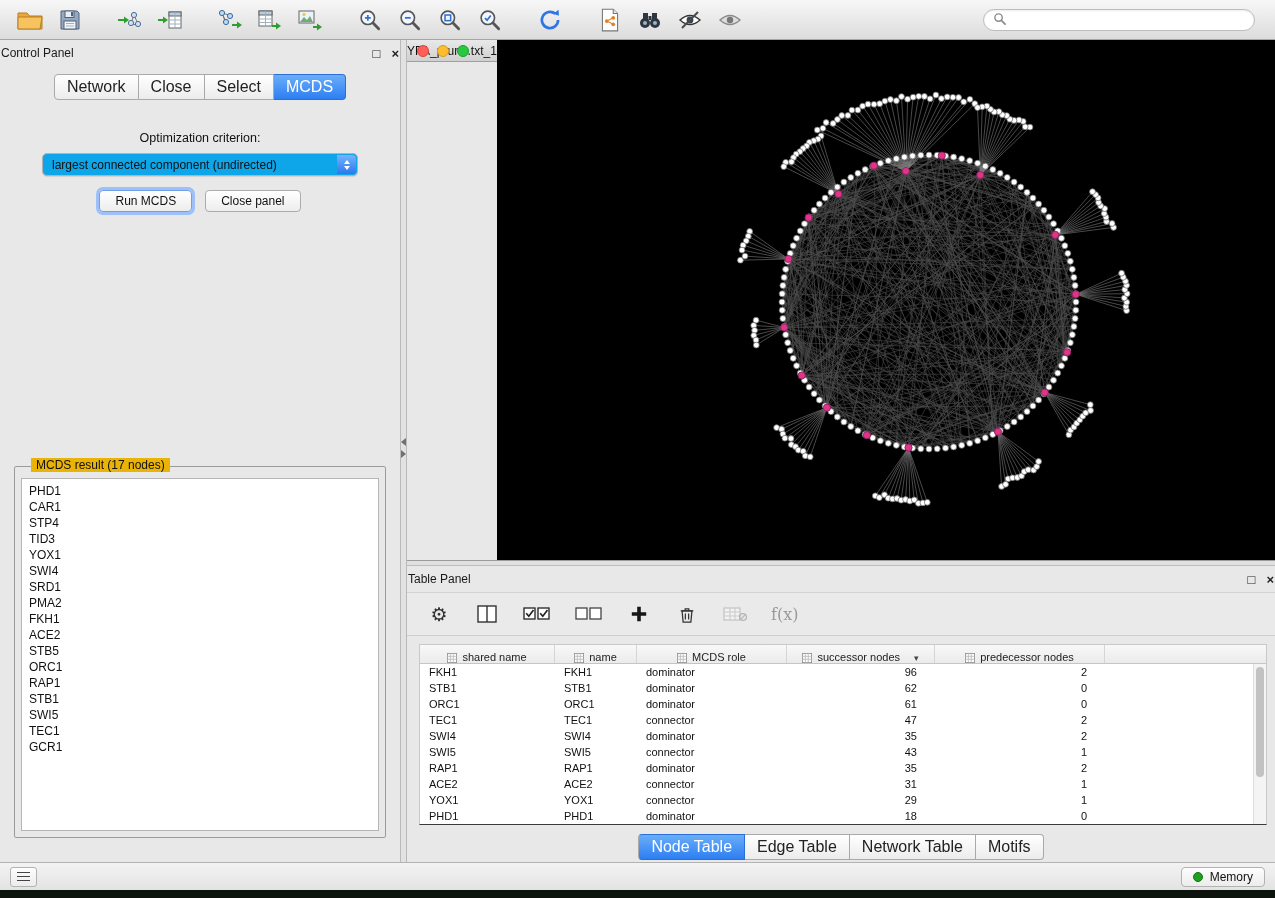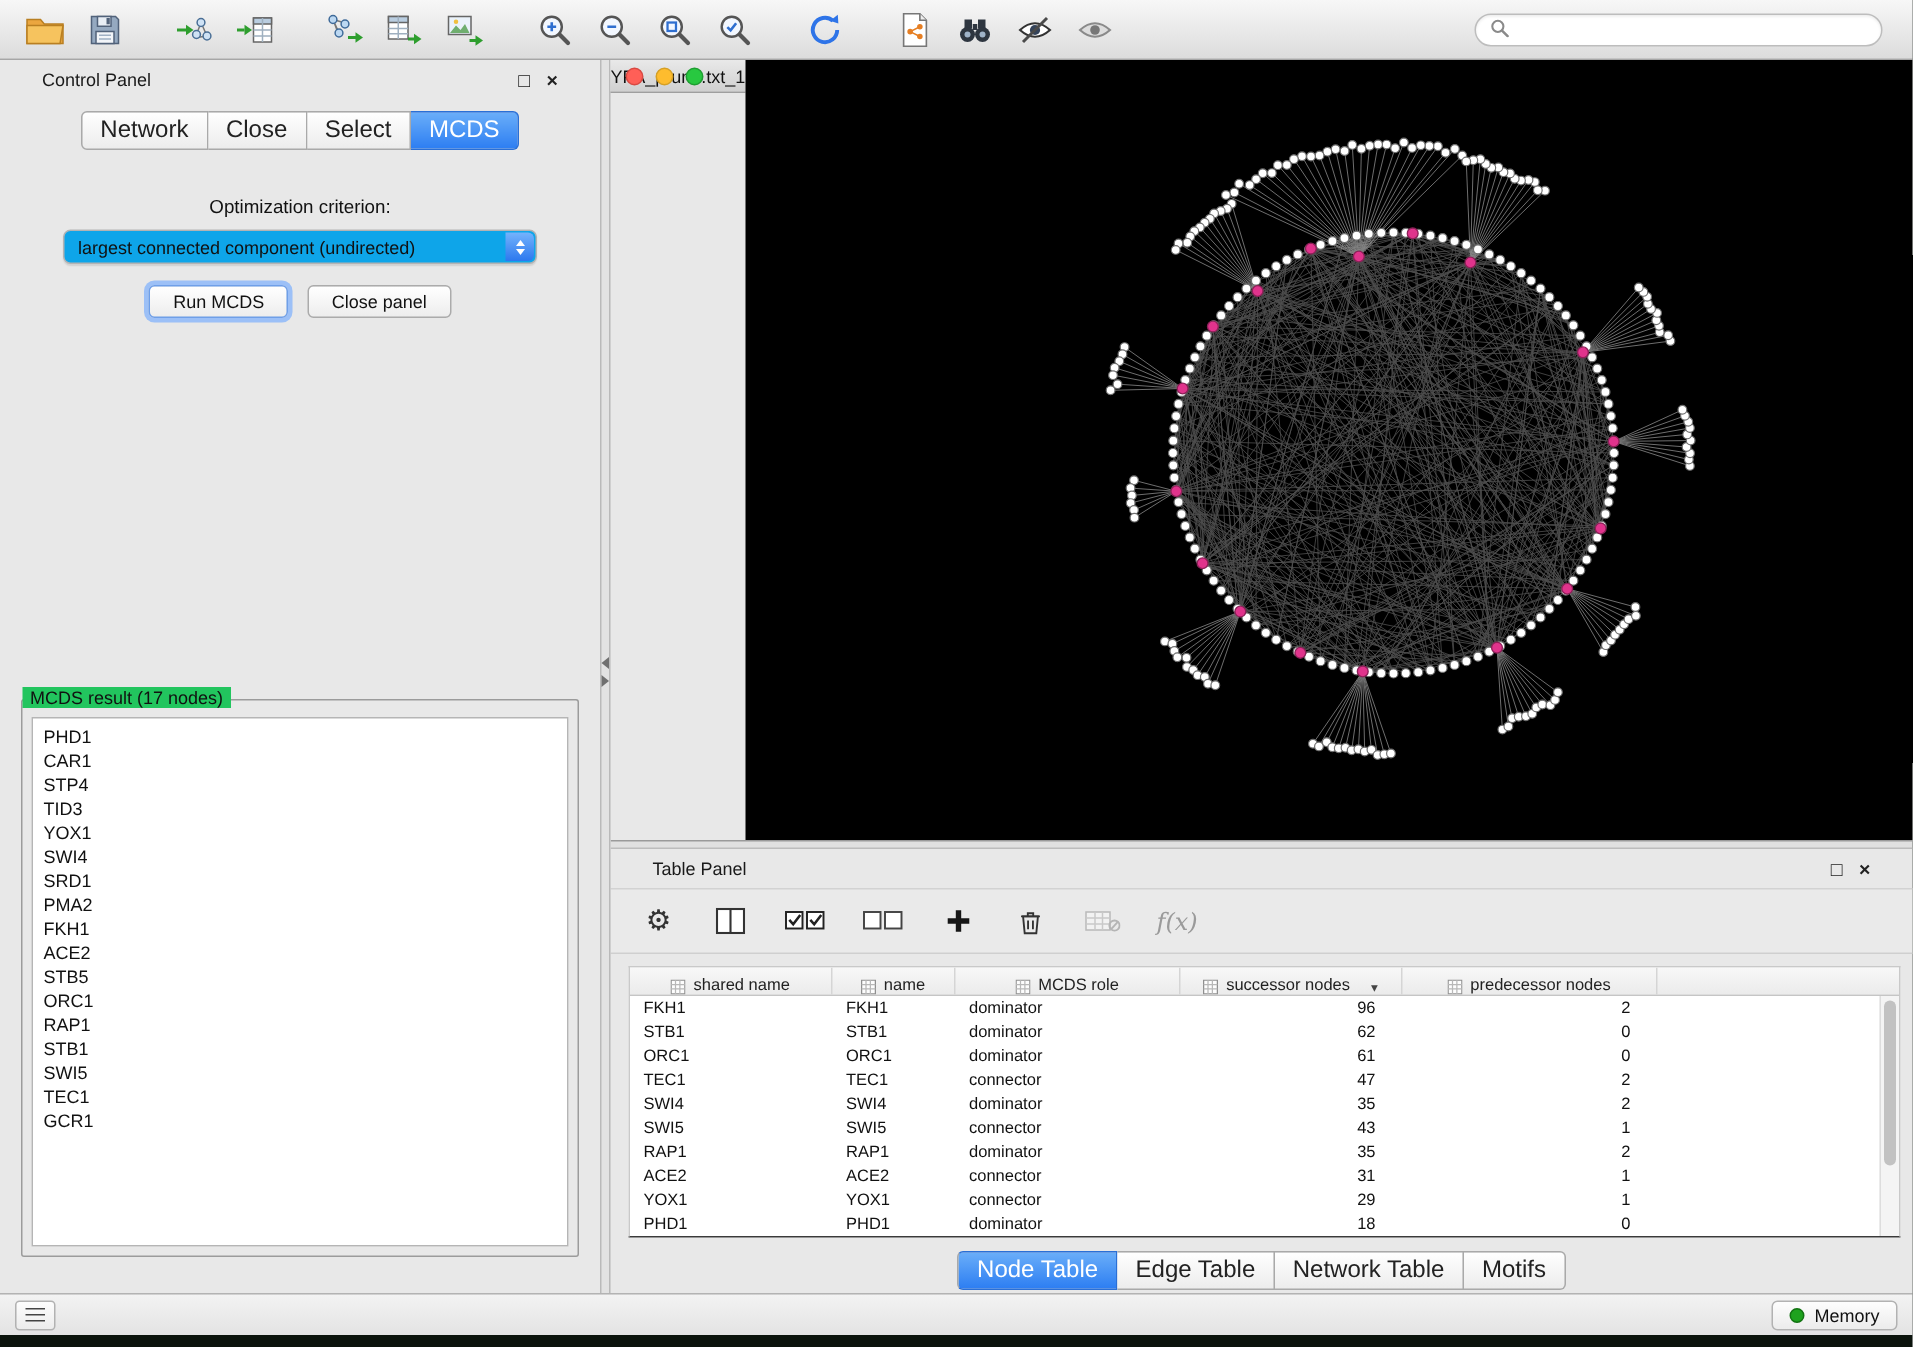--- a/index.html
+++ b/index.html
@@ -13,42 +13,42 @@
   .tgroup{display:flex;align-items:center;gap:8px;margin-right:28px}
   .tbi{width:32px;height:30px;display:flex;align-items:center;justify-content:center;border-radius:4px;cursor:default}
   .search{margin-left:auto;margin-right:6px;width:272px;height:22px;border:1px solid #bdbdbd;border-radius:12px;background:#fff;display:flex;align-items:center;padding:0 9px;gap:6px;box-shadow:inset 0 1px 2px rgba(0,0,0,.08)}
   .search input{border:none;outline:none;flex:1;font-size:12px;background:transparent;font-family:"Liberation Sans",sans-serif}
 
   
   .main{flex:1;display:flex;min-height:0}
 
   
   .control-panel{width:400px;background:#e8e8e8;display:flex;flex-direction:column;position:relative}
-  .panel-header{height:26px;display:flex;align-items:center;padding:0 28px;font-size:12px;color:#1a1a1a}
+  .panel-header{height:26px;display:flex;align-items:center;padding:0 1px;font-size:12px;color:#1a1a1a}
   .ph-buttons{margin-left:auto;display:flex;gap:11px;align-items:center}
   .ph-btn{font-size:13px;color:#222;line-height:1;cursor:default}
 
   .seg-row{display:flex;justify-content:center;margin-top:8px}
   .seg{font-size:16px;padding:3px 12px;background:linear-gradient(#ffffff,#ececec);border:1px solid #a9a9a9;border-left:none;color:#222;cursor:default}
   .seg:first-child{border-left:1px solid #a9a9a9;border-radius:4px 0 0 4px}
   .seg:last-child{border-radius:0 4px 4px 0}
   .seg-active{background:linear-gradient(#6aaef9,#2d7ef2);color:#fff;border-color:#2a6fd6}
 
   .opt-label{text-align:center;margin-top:31px;font-size:12.5px}
   .dropdown{width:316px;height:23px;margin:8px auto 0;background:#0ea5e9;border:1px solid #b3b3b3;border-radius:5px;display:flex;align-items:center;font-size:12px;position:relative;padding-left:9px;box-shadow:0 1px 1px rgba(0,0,0,.1)}
   .dd-arrows{position:absolute;right:1px;top:1px;bottom:1px;width:19px;border-radius:0 4px 4px 0;background:linear-gradient(#74b3fc,#2c78ee);display:flex;flex-direction:column;align-items:center;justify-content:center;gap:2px}
   .dd-up{width:0;height:0;border-left:3.5px solid transparent;border-right:3.5px solid transparent;border-bottom:4px solid #fff}
   .dd-down{width:0;height:0;border-left:3.5px solid transparent;border-right:3.5px solid transparent;border-top:4px solid #fff}
 
   .btn-row{display:flex;justify-content:center;gap:13px;margin-top:14px}
   .mac-btn{font-size:12px;padding:3px 15px;background:linear-gradient(#ffffff,#ededed);border:1px solid #ababab;border-radius:4px;color:#111;cursor:default}
   .mac-btn.focus-ring{box-shadow:0 0 0 3px rgba(115,170,255,.65);border-color:#6f9fe8}
 
   .groupbox{position:absolute;left:14px;right:14px;top:426px;bottom:24px;border:1px solid #9b9b9b;border-radius:2px}
-  .groupbox-legend{position:absolute;top:-9px;left:0;background:#22c55e;padding:0 5px;font-size:12px}
+  .groupbox-legend{position:absolute;top:-9px;left:16px;background:#eab308;padding:0 5px;font-size:12px}
   .node-list{position:absolute;left:6px;right:6px;top:11px;bottom:6px;background:#fff;border:1px solid #b5b5b5;overflow:hidden;padding:4px 7px}
   .node-item{font-size:12px;line-height:16px;color:#111}
 
   
   .vsplit{width:7px;background:#e2e2e2;border-left:1px solid #b9b9b9;border-right:1px solid #b9b9b9;position:relative}
   .vs-handle{position:absolute;top:398px;left:0;right:0;display:flex;flex-direction:column;gap:4px;align-items:center}
   .tri-left{width:0;height:0;border-top:4px solid transparent;border-bottom:4px solid transparent;border-right:5px solid #707070}
   .tri-right{width:0;height:0;border-top:4px solid transparent;border-bottom:4px solid transparent;border-left:5px solid #707070}
 
   
@@ -63,21 +63,21 @@
   .net-canvas{flex:1;background:#000;position:relative;overflow:hidden}
   .net-canvas svg{display:block}
 
   .hsplit{height:6px;background:#e0e0e0;border-top:1px solid #9a9a9a;border-bottom:1px solid #bcbcbc}
 
   
   .table-panel{flex:1;display:flex;flex-direction:column;background:#e8e8e8;min-height:0}
   .tp-toolbar{height:44px;background:#eaeaea;border-top:1px solid #d2d2d2;border-bottom:1px solid #cfcfcf;display:flex;align-items:center;padding:0 20px;gap:24px}
   .tpi{display:flex;align-items:center;justify-content:center;min-width:24px;height:28px;cursor:default}
   .gear-glyph{font-size:19px;color:#333;line-height:1}
-  .fx{font-family:"DejaVu Serif",serif;font-style:italic;font-size:16px;color:#9a9a9a}
+  .fx{font-family:"DejaVu Serif",serif;font-size:16px;color:#9a9a9a}
 
   .table-wrap{margin:8px 8px 0 12px;background:#fff;border:1px solid #c9c9c9;border-bottom:1px solid #3a3a3a;position:relative;height:181px;overflow:hidden}
   .thead-row,.tr{display:grid;grid-template-columns:135px 82px 150px 148px 170px 1fr}
   .thead-row{background:linear-gradient(#f8f8f8,#ebebeb);border-bottom:1px solid #c5c5c5;height:19px}
   .th{display:flex;align-items:flex-end;justify-content:center;gap:5px;font-size:11px;color:#222;border-right:1px solid #d5d5d5}
   .th.th-fill{border-right:none}
   .th-icon{display:flex;align-items:center}
   .th-chev{font-size:9px;color:#444;margin-left:9px}
   .tr{height:16px}
   .td{font-size:11px;color:#111;display:flex;align-items:center;padding-left:9px;overflow:hidden;white-space:nowrap}

